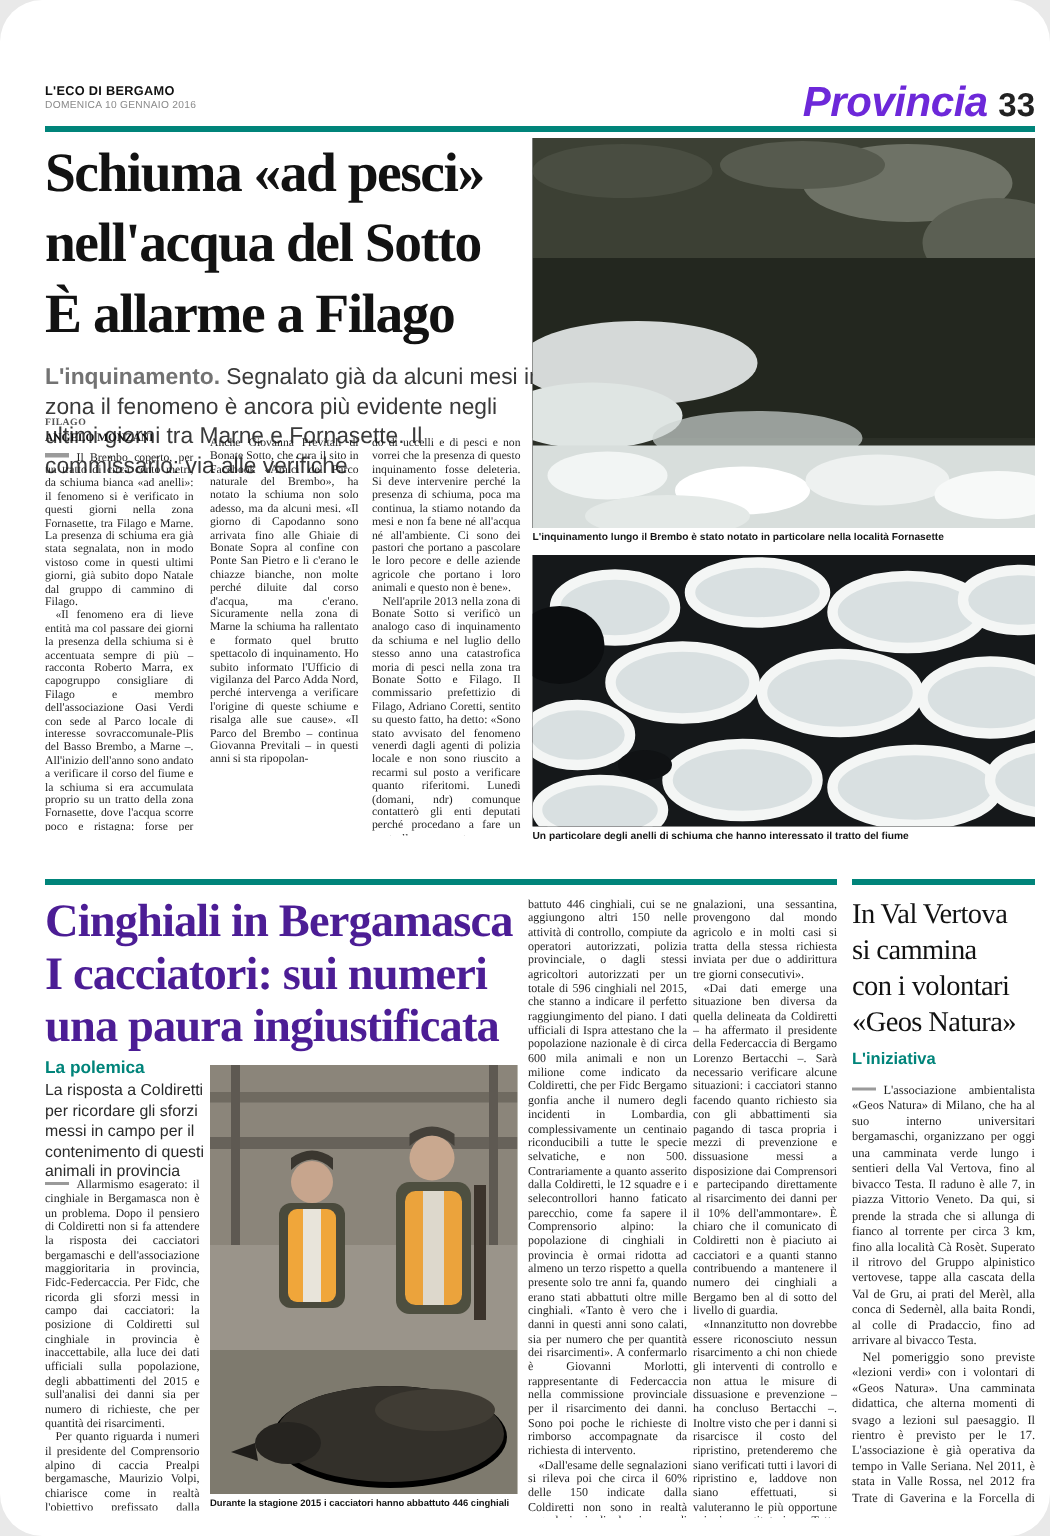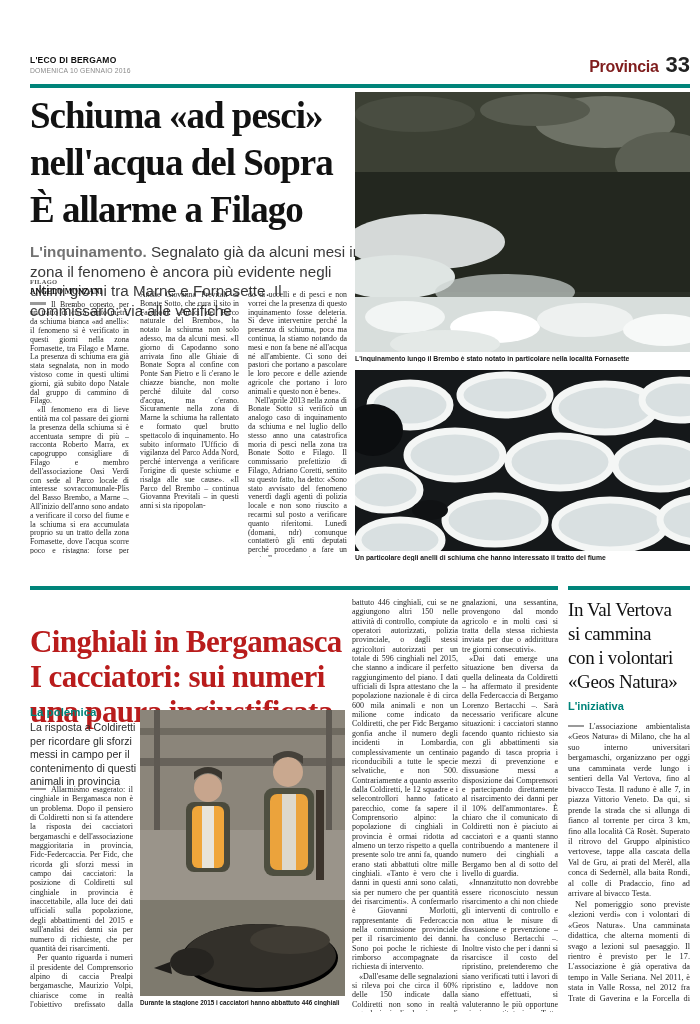--- a/index.html
+++ b/index.html
@@ -1,23 +1,23 @@
 <!DOCTYPE html>
 <html lang="it"><head>
 <meta charset="utf-8">
 <style>
   html,body{margin:0;padding:0;background:#e9e9e9;}
   .page{position:relative;width:700px;height:1024px;background:#ffffff;overflow:hidden;
-        font-family:"Liberation Sans",sans-serif;color:#1c1c1c;}
+        font-family:"Liberation Sans",sans-serif;color:#1c1c1c;border-radius:28px;}
   
   .mast-left{position:absolute;left:30px;top:56px;line-height:1.1;}
   .paper-name{font-size:8.5px;font-weight:bold;letter-spacing:.2px;color:#111;}
   .paper-date{font-size:6.8px;color:#8a8a8a;margin-top:2px;letter-spacing:.2px;}
   .mast-right{position:absolute;right:10px;top:52px;width:300px;text-align:right;}
-  .section-name{font-size:16px;font-weight:bold;color:#7f1d1d;letter-spacing:-.3px;}
+  .section-name{font-size:28px;font-weight:bold;color:#6d28d9;letter-spacing:-.3px;font-style:italic;}
   .page-num{font-size:22px;font-weight:bold;color:#222;margin-left:7px;}
   .rule-top{position:absolute;left:30px;top:84px;width:660px;height:3.5px;background:#00847a;}
   
   .a1-headline{position:absolute;left:30px;top:92px;width:332px;
       font-family:"Liberation Serif",serif;font-weight:bold;color:#121212;
       font-size:37px;line-height:47px;letter-spacing:-1px;}
   .a1-standfirst{position:absolute;left:30px;top:242px;width:332px;
       font-size:15.2px;line-height:19.6px;color:#3a3a3a;font-weight:400;}
   .kicker-inline{color:#737373;font-weight:bold;}
   .place{font-size:6.5px;font-weight:bold;color:#555;letter-spacing:.3px;}
@@ -40,22 +40,22 @@
       white-space:nowrap;overflow:hidden;}
   .cap1{left:355px;top:355px;width:335px;}
   .cap2{left:355px;top:554px;width:335px;}
   .cap3{left:140px;top:999px;width:205px;font-size:6.3px;}
   
   .divider{position:absolute;height:3.5px;background:#00847a;top:586px;}
   .div-left{left:30px;width:528px;}
   .div-right{left:568px;width:122px;}
   
   .a2-headline{position:absolute;left:30px;top:596px;width:332px;
-      font-family:"Liberation Serif",serif;font-weight:bold;color:#b91c1c;
-      font-size:31px;line-height:35px;letter-spacing:-.6px;margin-top:28px;}
+      font-family:"Liberation Serif",serif;font-weight:bold;color:#4c1d95;
+      font-size:31px;line-height:35px;letter-spacing:-.6px;}
   .a2-kicker{position:absolute;left:30px;top:706px;font-size:11.5px;font-weight:bold;color:#00847a;}
   .a2-intro{position:absolute;left:30px;top:721px;width:110px;
       font-size:10.6px;line-height:13.6px;color:#2b2b2b;}
   .a2col{font-size:8px;line-height:9.35px;}
   .a2c1{left:30px;top:785px;width:103px;height:222px;}
   .a2c2{left:352px;top:598px;width:106px;height:414px;}
   .a2c3{left:462px;top:598px;width:96px;height:414px;}
   
   .a3-headline{position:absolute;left:568px;top:598px;width:124px;
       font-family:"Liberation Serif",serif;font-weight:normal;color:#121212;
@@ -72,21 +72,21 @@
     <div class="paper-name">L'ECO DI BERGAMO</div>
     <div class="paper-date">DOMENICA 10 GENNAIO 2016</div>
   </div>
   <div class="mast-right">
     <span class="section-name">Provincia</span><span class="page-num">33</span>
   </div>
   <div class="rule-top"></div>
 
   <div class="a1-headline">
     <div>Schiuma «ad pesci»</div>
-    <div>nell'acqua del Sopra</div>
+    <div>nell'acqua del Sotto</div>
     <div>È allarme a Filago</div>
   </div>
 
   <div class="a1-standfirst"><span class="kicker-inline">L'inquinamento.</span><span> Segnalato già da alcuni mesi in zona il fenomeno è ancora più evidente negli ultimi giorni tra Marne e Fornasette. Il commissario: via alle verifiche</span></div>
 
   <div class="bodycol a1col a1c1">
     <div class="place">FILAGO</div>
     <div class="byline">ANGELO MONZANI</div>
     <p class="lead">Il Brembo coperto, per un tratto di circa cento metri, da schiuma bianca «ad anelli»: il fenomeno si è verificato in questi giorni nella zona Fornasette, tra Filago e Marne. La presenza di schiuma era già stata segnalata, non in modo vistoso come in questi ultimi giorni, già subito dopo Natale dal gruppo di cammino di Filago.</p>
     <p>«Il fenomeno era di lieve entità ma col passare dei giorni la presenza della schiuma si è accentuata sempre di più – racconta Roberto Marra, ex capogruppo consigliare di Filago e membro dell'associazione Oasi Verdi con sede al Parco locale di interesse sovraccomunale-Plis del Basso Brembo, a Marne –. All'inizio dell'anno sono andato a verificare il corso del fiume e la schiuma si era accumulata proprio su un tratto della zona Fornasette, dove l'acqua scorre poco e ristagna: forse per questo si sono formati quegli strani anelli. Più a valle c'era ancora della schiuma e così verso il</p>

